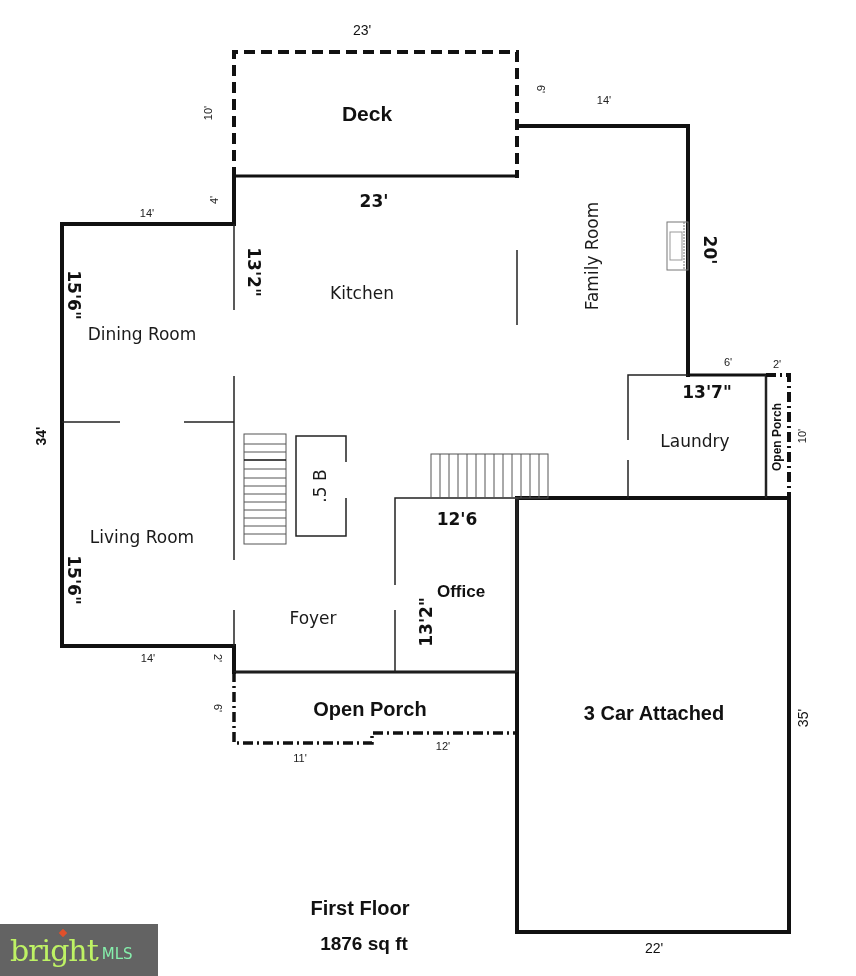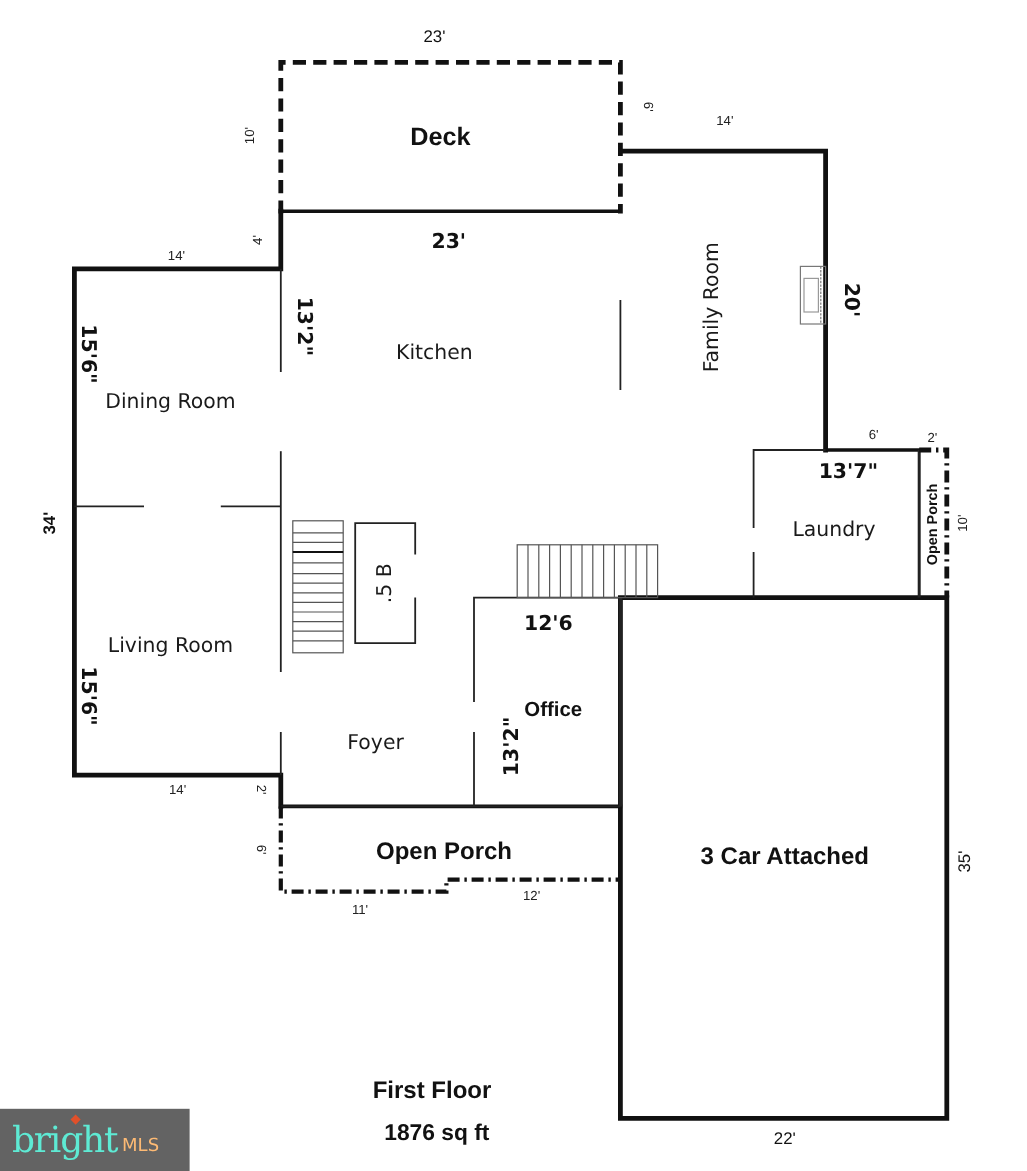--- a/index.html
+++ b/index.html
@@ -5,23 +5,23 @@
     html, body { margin: 0; padding: 0; background: #ffffff; }
     #canvas { position: relative; width: 856px; height: 976px; background: #ffffff; overflow: hidden; }
     svg { position: absolute; left: 0; top: 0; }
     .lbl-room { font-family: "DejaVu Sans", sans-serif; font-size: 17px; fill: #1a1a1a; }
     .lbl-bold { font-family: "Liberation Sans", sans-serif; font-weight: bold; fill: #111; }
     .dim-sm { font-family: "Liberation Sans", sans-serif; font-size: 11px; fill: #222; }
     .dim-md { font-family: "Liberation Sans", sans-serif; font-size: 14px; fill: #111; }
     .dim-bold { font-family: "DejaVu Sans", sans-serif; font-weight: bold; font-size: 17px; fill: #111; }
     .logo { position: absolute; left: 0; top: 924px; width: 158px; height: 52px; background: #636363;
             display: flex; align-items: center; padding-left: 10px; box-sizing: border-box; }
-    .logo-bright { font-family: "DejaVu Serif", serif; font-size: 30px; color: #5eead4; letter-spacing: -1px; position: relative; }
+    .logo-bright { font-family: "DejaVu Serif", serif; font-size: 30px; color: #bef264; letter-spacing: -1px; position: relative; }
     .logo-dot { position: absolute; width: 6px; height: 6px; background: #e0502a; transform: rotate(45deg); left: 60px; top: 6px; }
-    .logo-mls { font-family: "DejaVu Sans", sans-serif; font-size: 15px; color: #fdba74; margin-left: 4px; margin-top: 8px; }
+    .logo-mls { font-family: "DejaVu Sans", sans-serif; font-size: 15px; color: #86efac; margin-left: 4px; margin-top: 8px; }
   </style>
 </head>
 <body>
 
 <div id="canvas">
   <svg width="856" height="976" viewBox="0 0 856 976">
 
     <g fill="none" stroke="#111">
       <polyline points="234,178 234,52 517,52 517,178" stroke-width="4" stroke-dasharray="11,6"></polyline>
       <line x1="234" y1="176" x2="517" y2="176" stroke-width="3"></line>

